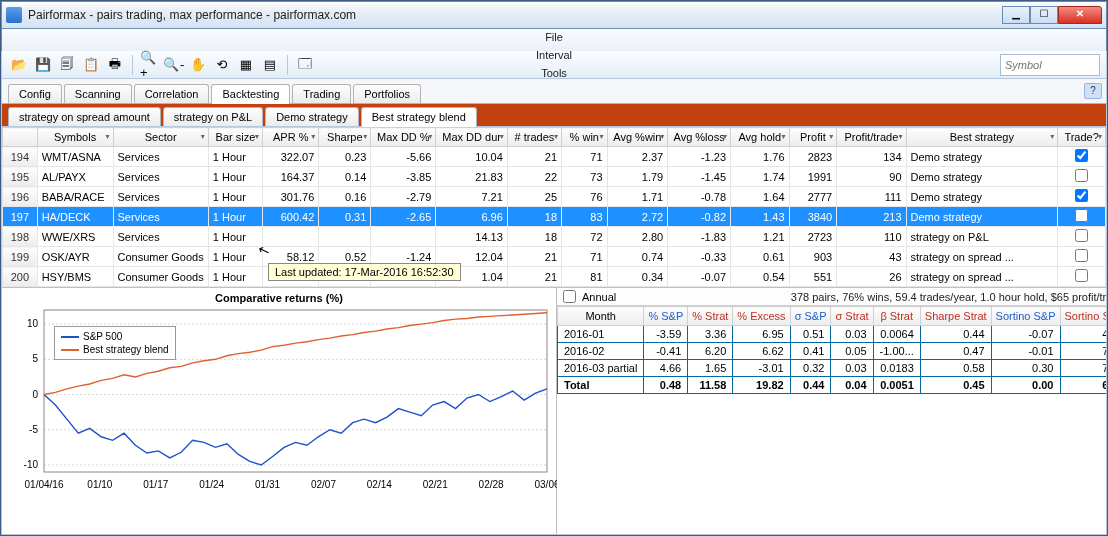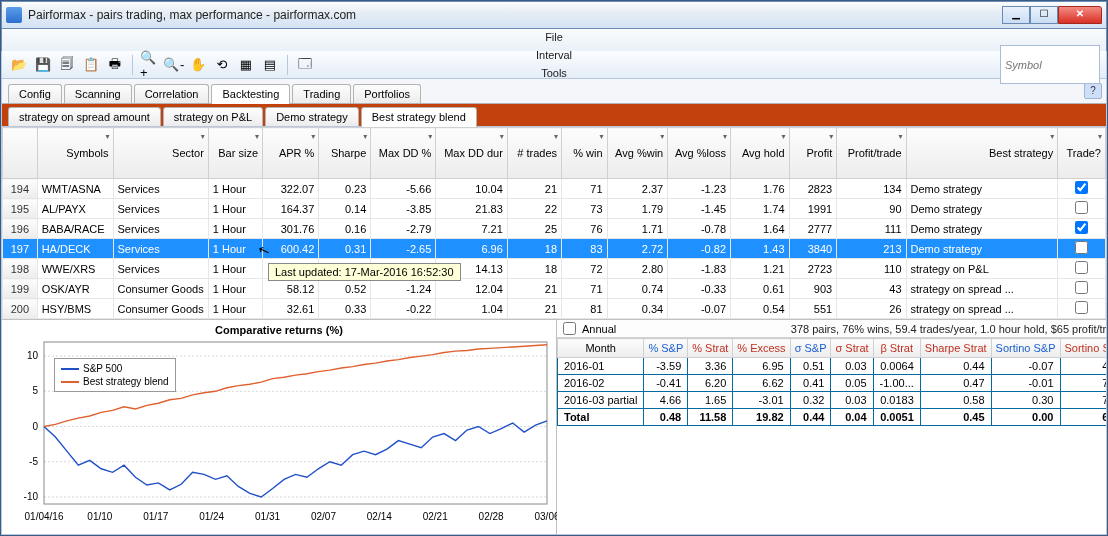--- a/index.html
+++ b/index.html
@@ -18,39 +18,39 @@
 
   
   .menubar { height: 22px; background: linear-gradient(#f9fbfd,#e9f0f8); border-left:1px solid #6a8cb5; border-right:1px solid #6a8cb5; display:flex; align-items:center; padding: 0 4px; gap: 2px; flex-direction: column; }
   .menubar .item { padding: 2px 8px; color:#1a1a1a; cursor:default;}
   .menubar .help { margin-left:auto; width:18px; height:16px; background:#cfe0f6; border:1px solid #9ab6da; border-radius:2px; text-align:center; font-size:10px; line-height:14px; color:#335; }
 
   
   .toolbar { height: 28px; background: linear-gradient(#fbfdff,#e4edf7); border:1px solid #b6c8df; border-top:none; display:flex; align-items:center; padding: 0 6px; gap:2px; }
   .tbtn { width:22px; height:22px; border:1px solid transparent; display:flex; align-items:center; justify-content:center; font-size:13px; cursor:default; }
   .tsep { width:1px; height:20px; background:#b6c8df; margin: 0 4px;}
-  .symbol-search { margin-left:auto; display:flex; align-items:center; border:1px solid #a9bdd6; background:#fff; height:39px; width:100px; padding:0 4px;}
+  .symbol-search { margin-left:auto; display:flex; align-items:center; border:1px solid #a9bdd6; background:#fff; height:22px; width:100px; padding:0 4px;}
   .symbol-search input { border:none; outline:none; flex:1; font-size:11px; font-style:italic; color:#888; background:transparent;}
 
   
   .tabs { display:flex; align-items:flex-end; height:24px; padding: 2px 6px 0 6px; background:#f4f6f9; border-left:1px solid #b6c8df; border-right:1px solid #b6c8df; gap:2px;}
   .tab { padding: 3px 10px; border:1px solid #b3b3b3; border-bottom:none; background:linear-gradient(#fdfdfd,#ececec); font-size:11px; cursor:default; border-radius:3px 3px 0 0;}
   .tab.active { background:#fff; font-weight:normal; position:relative; top:1px; padding-bottom:4px; }
 
   
   .subtabs { display:flex; align-items:flex-end; height:24px; padding: 2px 6px 0 6px; background:#c2410c; border:1px solid #b6c8df; border-top:1px solid #b3b3b3; gap:2px;}
   .subtabs .tab { font-size:11px; }
 
   
   .content { border:1px solid #b6c8df; border-top:none; background:#fff; height: calc(536px - 28px - 22px - 28px - 24px - 24px - 2px); display:flex; flex-direction:column; overflow:hidden;}
 
   
   .grid-wrap { flex: 0 0 auto; border-bottom:1px solid #c0c0c0;}
   table.grid { border-collapse:collapse; width:100%; table-layout:fixed; }
-  table.grid th { background:linear-gradient(#fdfdfd,#ececec); border:1px solid #d0d0d0; font-weight:normal; padding:19px 4px; font-size:11px; white-space:nowrap; overflow:hidden; text-align:right; position:relative;}
+  table.grid th { background:linear-gradient(#fdfdfd,#ececec); border:1px solid #d0d0d0; font-weight:normal; padding:3px 4px; font-size:11px; white-space:nowrap; overflow:hidden; text-align:center; position:relative;}
   table.grid th .sort::after{content:"▾"; font-size:8px; color:#666; position:absolute; right:3px; top:4px;}
   table.grid td { border:1px solid #e6e6e6; padding:2px 4px; font-size:11px; white-space:nowrap; overflow:hidden; text-overflow:ellipsis; }
   table.grid tr.highlight td { background:#1e90ff; color:#fff; }
   table.grid td.num { text-align:right; }
   table.grid td.chk { text-align:center; }
   .rownum { background:linear-gradient(#fdfdfd,#ececec); text-align:center; color:#333;}
 
   
   .tooltip { position:absolute; background:#ffffd8; border:1px solid #888; padding:2px 6px; font-size:11px; left:268px; top:263px; z-index:50; }
   .cursor-arrow { position:absolute; left:258px; top:242px; z-index:51; font-size:14px; color:#000; transform: rotate(-20deg);}

